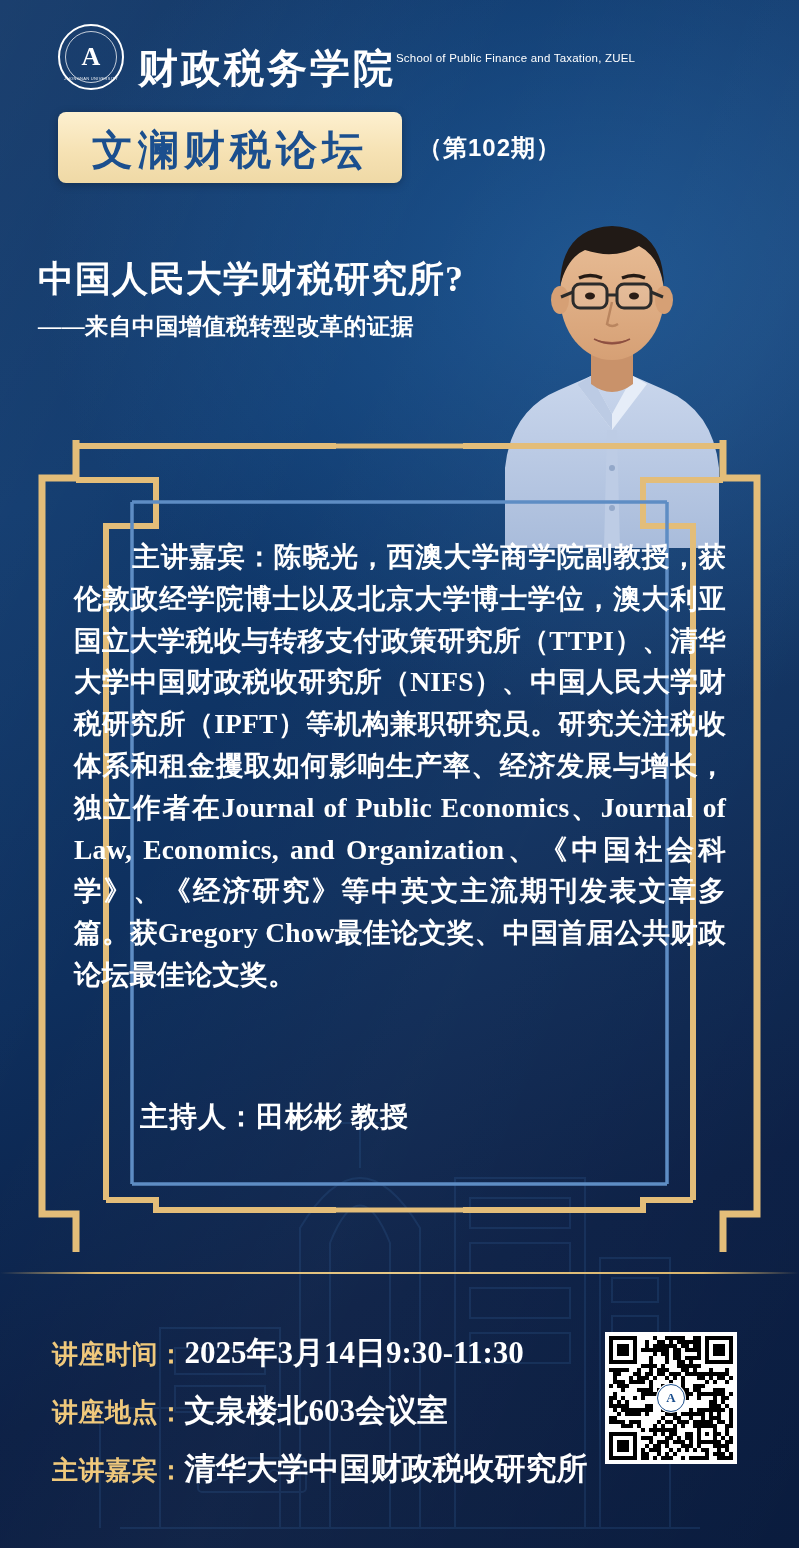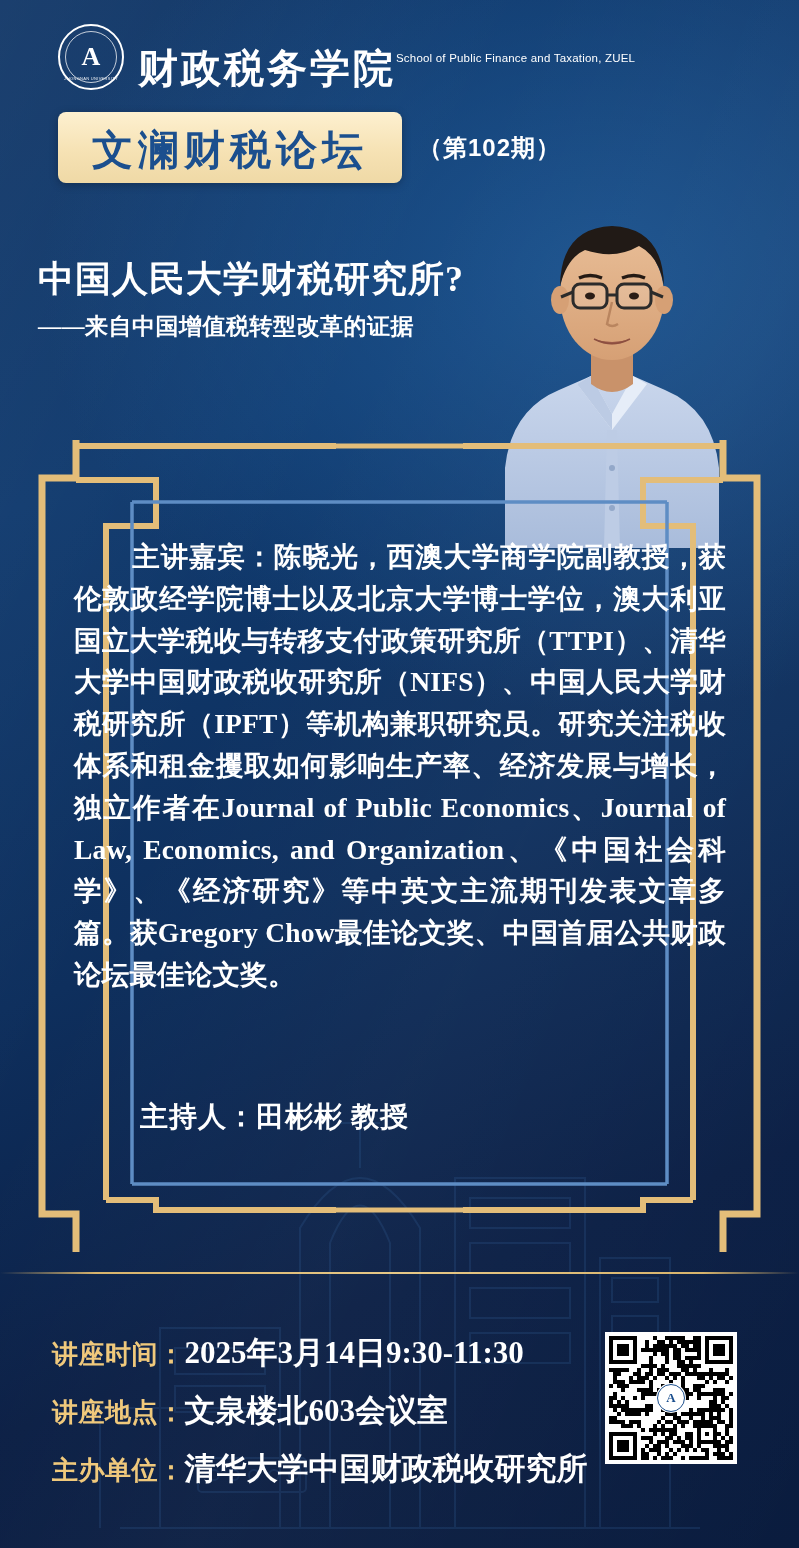--- a/index.html
+++ b/index.html
@@ -419,21 +419,21 @@
   <div class="footer">
     <div class="f-row">
       <div class="f-label">讲座时间：</div>
       <div class="f-value">2025年3月14日9:30-11:30</div>
     </div>
     <div class="f-row">
       <div class="f-label">讲座地点：</div>
       <div class="f-value">文泉楼北603会议室</div>
     </div>
     <div class="f-row">
-      <div class="f-label">主办单位：</div>
+      <div class="f-label">主讲嘉宾：</div>
       <div class="f-value">清华大学中国财政税收研究所</div>
     </div>
   </div>
 
   <div class="qr">
     <svg id="qr-svg" width="124" height="124" viewBox="0 0 31 31" shape-rendering="crispEdges">
         <rect width="31" height="31" fill="#ffffff"></rect>
         <path d="M0 0h1v1h-1zM1 0h1v1h-1zM2 0h1v1h-1zM3 0h1v1h-1zM4 0h1v1h-1zM5 0h1v1h-1zM6 0h1v1h-1zM11 0h1v1h-1zM14 0h1v1h-1zM15 0h1v1h-1zM16 0h1v1h-1zM17 0h1v1h-1zM18 0h1v1h-1zM21 0h1v1h-1zM22 0h1v1h-1zM24 0h1v1h-1zM25 0h1v1h-1zM26 0h1v1h-1zM27 0h1v1h-1zM28 0h1v1h-1zM29 0h1v1h-1zM30 0h1v1h-1zM0 1h1v1h-1zM6 1h1v1h-1zM9 1h1v1h-1zM12 1h1v1h-1zM13 1h1v1h-1zM15 1h1v1h-1zM17 1h1v1h-1zM18 1h1v1h-1zM19 1h1v1h-1zM20 1h1v1h-1zM21 1h1v1h-1zM22 1h1v1h-1zM24 1h1v1h-1zM30 1h1v1h-1zM0 2h1v1h-1zM2 2h1v1h-1zM3 2h1v1h-1zM4 2h1v1h-1zM6 2h1v1h-1zM9 2h1v1h-1zM11 2h1v1h-1zM12 2h1v1h-1zM13 2h1v1h-1zM14 2h1v1h-1zM15 2h1v1h-1zM16 2h1v1h-1zM18 2h1v1h-1zM19 2h1v1h-1zM21 2h1v1h-1zM22 2h1v1h-1zM24 2h1v1h-1zM26 2h1v1h-1zM27 2h1v1h-1zM28 2h1v1h-1zM30 2h1v1h-1zM0 3h1v1h-1zM2 3h1v1h-1zM3 3h1v1h-1zM4 3h1v1h-1zM6 3h1v1h-1zM8 3h1v1h-1zM9 3h1v1h-1zM10 3h1v1h-1zM11 3h1v1h-1zM12 3h1v1h-1zM13 3h1v1h-1zM14 3h1v1h-1zM16 3h1v1h-1zM17 3h1v1h-1zM19 3h1v1h-1zM20 3h1v1h-1zM21 3h1v1h-1zM22 3h1v1h-1zM24 3h1v1h-1zM26 3h1v1h-1zM27 3h1v1h-1zM28 3h1v1h-1zM30 3h1v1h-1zM0 4h1v1h-1zM2 4h1v1h-1zM3 4h1v1h-1zM4 4h1v1h-1zM6 4h1v1h-1zM11 4h1v1h-1zM13 4h1v1h-1zM14 4h1v1h-1zM16 4h1v1h-1zM17 4h1v1h-1zM22 4h1v1h-1zM24 4h1v1h-1zM26 4h1v1h-1zM27 4h1v1h-1zM28 4h1v1h-1zM30 4h1v1h-1zM0 5h1v1h-1zM6 5h1v1h-1zM10 5h1v1h-1zM14 5h1v1h-1zM16 5h1v1h-1zM17 5h1v1h-1zM19 5h1v1h-1zM20 5h1v1h-1zM21 5h1v1h-1zM22 5h1v1h-1zM24 5h1v1h-1zM30 5h1v1h-1zM0 6h1v1h-1zM1 6h1v1h-1zM2 6h1v1h-1zM3 6h1v1h-1zM4 6h1v1h-1zM5 6h1v1h-1zM6 6h1v1h-1zM10 6h1v1h-1zM14 6h1v1h-1zM17 6h1v1h-1zM18 6h1v1h-1zM20 6h1v1h-1zM24 6h1v1h-1zM25 6h1v1h-1zM26 6h1v1h-1zM27 6h1v1h-1zM28 6h1v1h-1zM29 6h1v1h-1zM30 6h1v1h-1zM8 7h1v1h-1zM9 7h1v1h-1zM10 7h1v1h-1zM11 7h1v1h-1zM13 7h1v1h-1zM17 7h1v1h-1zM18 7h1v1h-1zM19 7h1v1h-1zM20 7h1v1h-1zM21 7h1v1h-1zM22 7h1v1h-1zM0 8h1v1h-1zM1 8h1v1h-1zM2 8h1v1h-1zM3 8h1v1h-1zM4 8h1v1h-1zM7 8h1v1h-1zM10 8h1v1h-1zM12 8h1v1h-1zM13 8h1v1h-1zM14 8h1v1h-1zM18 8h1v1h-1zM19 8h1v1h-1zM21 8h1v1h-1zM25 8h1v1h-1zM29 8h1v1h-1zM1 9h1v1h-1zM2 9h1v1h-1zM6 9h1v1h-1zM7 9h1v1h-1zM9 9h1v1h-1zM10 9h1v1h-1zM12 9h1v1h-1zM13 9h1v1h-1zM15 9h1v1h-1zM16 9h1v1h-1zM17 9h1v1h-1zM19 9h1v1h-1zM20 9h1v1h-1zM21 9h1v1h-1zM22 9h1v1h-1zM23 9h1v1h-1zM24 9h1v1h-1zM25 9h1v1h-1zM26 9h1v1h-1zM27 9h1v1h-1zM28 9h1v1h-1zM29 9h1v1h-1zM1 10h1v1h-1zM5 10h1v1h-1zM7 10h1v1h-1zM8 10h1v1h-1zM9 10h1v1h-1zM11 10h1v1h-1zM14 10h1v1h-1zM16 10h1v1h-1zM18 10h1v1h-1zM22 10h1v1h-1zM23 10h1v1h-1zM25 10h1v1h-1zM27 10h1v1h-1zM28 10h1v1h-1zM30 10h1v1h-1zM1 11h1v1h-1zM2 11h1v1h-1zM3 11h1v1h-1zM5 11h1v1h-1zM6 11h1v1h-1zM7 11h1v1h-1zM8 11h1v1h-1zM10 11h1v1h-1zM15 11h1v1h-1zM18 11h1v1h-1zM24 11h1v1h-1zM26 11h1v1h-1zM29 11h1v1h-1zM0 12h1v1h-1zM2 12h1v1h-1zM3 12h1v1h-1zM4 12h1v1h-1zM10 12h1v1h-1zM13 12h1v1h-1zM15 12h1v1h-1zM18 12h1v1h-1zM21 12h1v1h-1zM22 12h1v1h-1zM23 12h1v1h-1zM3 13h1v1h-1zM7 13h1v1h-1zM8 13h1v1h-1zM9 13h1v1h-1zM10 13h1v1h-1zM12 13h1v1h-1zM13 13h1v1h-1zM17 13h1v1h-1zM18 13h1v1h-1zM19 13h1v1h-1zM21 13h1v1h-1zM22 13h1v1h-1zM26 13h1v1h-1zM27 13h1v1h-1zM28 13h1v1h-1zM1 14h1v1h-1zM8 14h1v1h-1zM9 14h1v1h-1zM10 14h1v1h-1zM11 14h1v1h-1zM12 14h1v1h-1zM13 14h1v1h-1zM15 14h1v1h-1zM17 14h1v1h-1zM18 14h1v1h-1zM19 14h1v1h-1zM20 14h1v1h-1zM22 14h1v1h-1zM23 14h1v1h-1zM24 14h1v1h-1zM25 14h1v1h-1zM26 14h1v1h-1zM27 14h1v1h-1zM28 14h1v1h-1zM30 14h1v1h-1zM0 15h1v1h-1zM1 15h1v1h-1zM3 15h1v1h-1zM6 15h1v1h-1zM8 15h1v1h-1zM14 15h1v1h-1zM15 15h1v1h-1zM16 15h1v1h-1zM18 15h1v1h-1zM19 15h1v1h-1zM22 15h1v1h-1zM26 15h1v1h-1zM28 15h1v1h-1zM29 15h1v1h-1zM0 16h1v1h-1zM2 16h1v1h-1zM4 16h1v1h-1zM12 16h1v1h-1zM14 16h1v1h-1zM16 16h1v1h-1zM17 16h1v1h-1zM25 16h1v1h-1zM26 16h1v1h-1zM28 16h1v1h-1zM0 17h1v1h-1zM1 17h1v1h-1zM2 17h1v1h-1zM3 17h1v1h-1zM4 17h1v1h-1zM9 17h1v1h-1zM10 17h1v1h-1zM14 17h1v1h-1zM15 17h1v1h-1zM25 17h1v1h-1zM26 17h1v1h-1zM27 17h1v1h-1zM29 17h1v1h-1zM1 18h1v1h-1zM3 18h1v1h-1zM4 18h1v1h-1zM5 18h1v1h-1zM6 18h1v1h-1zM7 18h1v1h-1zM8 18h1v1h-1zM9 18h1v1h-1zM10 18h1v1h-1zM13 18h1v1h-1zM20 18h1v1h-1zM22 18h1v1h-1zM23 18h1v1h-1zM24 18h1v1h-1zM25 18h1v1h-1zM26 18h1v1h-1zM27 18h1v1h-1zM28 18h1v1h-1zM30 18h1v1h-1zM2 19h1v1h-1zM4 19h1v1h-1zM5 19h1v1h-1zM6 19h1v1h-1zM7 19h1v1h-1zM9 19h1v1h-1zM14 19h1v1h-1zM15 19h1v1h-1zM16 19h1v1h-1zM18 19h1v1h-1zM19 19h1v1h-1zM20 19h1v1h-1zM21 19h1v1h-1zM22 19h1v1h-1zM23 19h1v1h-1zM25 19h1v1h-1zM27 19h1v1h-1zM30 19h1v1h-1zM0 20h1v1h-1zM1 20h1v1h-1zM13 20h1v1h-1zM16 20h1v1h-1zM17 20h1v1h-1zM20 20h1v1h-1zM23 20h1v1h-1zM25 20h1v1h-1zM26 20h1v1h-1zM27 20h1v1h-1zM30 20h1v1h-1zM0 21h1v1h-1zM1 21h1v1h-1zM2 21h1v1h-1zM3 21h1v1h-1zM5 21h1v1h-1zM6 21h1v1h-1zM7 21h1v1h-1zM12 21h1v1h-1zM14 21h1v1h-1zM15 21h1v1h-1zM17 21h1v1h-1zM18 21h1v1h-1zM19 21h1v1h-1zM21 21h1v1h-1zM22 21h1v1h-1zM23 21h1v1h-1zM24 21h1v1h-1zM25 21h1v1h-1zM27 21h1v1h-1zM28 21h1v1h-1zM30 21h1v1h-1zM3 22h1v1h-1zM4 22h1v1h-1zM5 22h1v1h-1zM7 22h1v1h-1zM11 22h1v1h-1zM13 22h1v1h-1zM16 22h1v1h-1zM18 22h1v1h-1zM21 22h1v1h-1zM22 22h1v1h-1zM23 22h1v1h-1zM24 22h1v1h-1zM25 22h1v1h-1zM26 22h1v1h-1zM29 22h1v1h-1zM30 22h1v1h-1zM8 23h1v1h-1zM10 23h1v1h-1zM11 23h1v1h-1zM12 23h1v1h-1zM13 23h1v1h-1zM14 23h1v1h-1zM15 23h1v1h-1zM16 23h1v1h-1zM22 23h1v1h-1zM26 23h1v1h-1zM29 23h1v1h-1zM0 24h1v1h-1zM1 24h1v1h-1zM2 24h1v1h-1zM3 24h1v1h-1zM4 24h1v1h-1zM5 24h1v1h-1zM6 24h1v1h-1zM11 24h1v1h-1zM13 24h1v1h-1zM15 24h1v1h-1zM16 24h1v1h-1zM19 24h1v1h-1zM20 24h1v1h-1zM22 24h1v1h-1zM24 24h1v1h-1zM26 24h1v1h-1zM27 24h1v1h-1zM29 24h1v1h-1zM0 25h1v1h-1zM6 25h1v1h-1zM8 25h1v1h-1zM9 25h1v1h-1zM10 25h1v1h-1zM14 25h1v1h-1zM15 25h1v1h-1zM17 25h1v1h-1zM19 25h1v1h-1zM20 25h1v1h-1zM22 25h1v1h-1zM26 25h1v1h-1zM28 25h1v1h-1zM30 25h1v1h-1zM0 26h1v1h-1zM2 26h1v1h-1zM3 26h1v1h-1zM4 26h1v1h-1zM6 26h1v1h-1zM10 26h1v1h-1zM12 26h1v1h-1zM13 26h1v1h-1zM14 26h1v1h-1zM16 26h1v1h-1zM17 26h1v1h-1zM18 26h1v1h-1zM20 26h1v1h-1zM22 26h1v1h-1zM23 26h1v1h-1zM24 26h1v1h-1zM25 26h1v1h-1zM26 26h1v1h-1zM27 26h1v1h-1zM29 26h1v1h-1zM30 26h1v1h-1zM0 27h1v1h-1zM2 27h1v1h-1zM3 27h1v1h-1zM4 27h1v1h-1zM6 27h1v1h-1zM9 27h1v1h-1zM11 27h1v1h-1zM12 27h1v1h-1zM14 27h1v1h-1zM18 27h1v1h-1zM19 27h1v1h-1zM20 27h1v1h-1zM22 27h1v1h-1zM26 27h1v1h-1zM27 27h1v1h-1zM28 27h1v1h-1zM29 27h1v1h-1zM0 28h1v1h-1zM2 28h1v1h-1zM3 28h1v1h-1zM4 28h1v1h-1zM6 28h1v1h-1zM8 28h1v1h-1zM10 28h1v1h-1zM11 28h1v1h-1zM12 28h1v1h-1zM15 28h1v1h-1zM17 28h1v1h-1zM19 28h1v1h-1zM21 28h1v1h-1zM23 28h1v1h-1zM24 28h1v1h-1zM27 28h1v1h-1zM29 28h1v1h-1zM0 29h1v1h-1zM6 29h1v1h-1zM8 29h1v1h-1zM9 29h1v1h-1zM12 29h1v1h-1zM14 29h1v1h-1zM16 29h1v1h-1zM24 29h1v1h-1zM26 29h1v1h-1zM27 29h1v1h-1zM28 29h1v1h-1zM30 29h1v1h-1zM0 30h1v1h-1zM1 30h1v1h-1zM2 30h1v1h-1zM3 30h1v1h-1zM4 30h1v1h-1zM5 30h1v1h-1zM6 30h1v1h-1zM8 30h1v1h-1zM9 30h1v1h-1zM11 30h1v1h-1zM13 30h1v1h-1zM14 30h1v1h-1zM15 30h1v1h-1zM18 30h1v1h-1zM20 30h1v1h-1zM21 30h1v1h-1zM22 30h1v1h-1zM23 30h1v1h-1zM24 30h1v1h-1zM27 30h1v1h-1zM28 30h1v1h-1zM29 30h1v1h-1zM30 30h1v1h-1z" fill="#000000"></path>
       </svg>
     <div class="qr-center">

